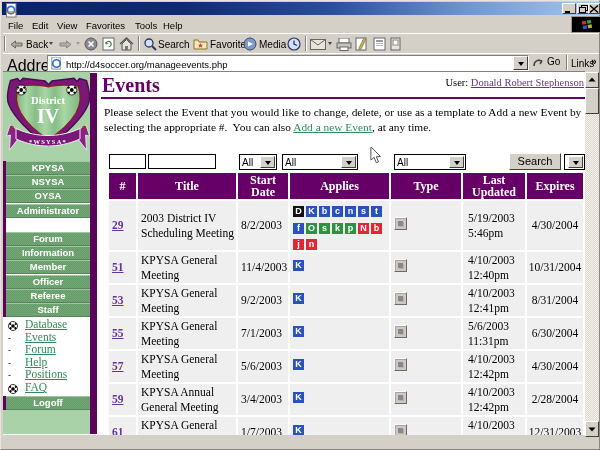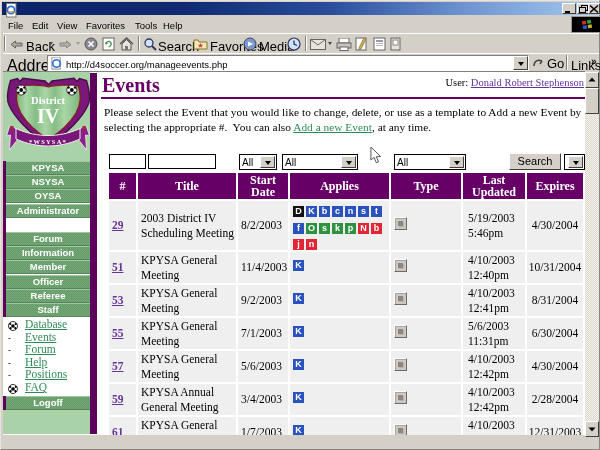--- a/index.html
+++ b/index.html
@@ -16,21 +16,21 @@
 .tbtn { position:absolute; top:1px; width:14px; height:11px; background:#d4d0c8;
   border:1px solid; border-color:#fff #404040 #404040 #fff; color:#000; }
 .tbtn svg { display:block; margin:0.5px auto 0; }
 
 #menubar { left:2px; top:14px; width:596px; height:18px; }
 .menu { position:absolute; top:5px; font-size:9.5px; color:#000; }
 #throbber { position:absolute; left:568px; top:1px; width:30px; height:17px; background:#000;
   border:1px solid #9a968e; }
 
 #toolbar { left:2px; top:32px; width:596px; height:20px; border-top:1px solid #fff; }
-.tlabel { position:absolute; top:5px; font-size:13px; color:#000; }
+.tlabel { position:absolute; top:5px; font-size:10px; color:#000; }
 .tsep { position:absolute; top:2px; width:2px; height:15px; border-left:1px solid #808080; border-right:1px solid #fff; }
 
 #addrbar { left:2px; top:52px; width:596px; height:19px; border-top:1px solid #fff; }
 #addrfield { position:absolute; left:44px; top:1px; width:482px; height:16px; background:#fff;
   border:1px solid; border-color:#808080 #fff #fff #808080; }
 #addrtxt { position:absolute; left:18px; top:2.5px; font-size:9.5px; color:#000; }
 #addrdrop { position:absolute; right:0px; top:0px; width:15px; height:14px; background:#d4d0c8;
   border:1px solid; border-color:#fff #404040 #404040 #fff; }
 #addrdrop:after { content:""; position:absolute; left:3.5px; top:5px; width:0; height:0;
   border-left:3px solid transparent; border-right:3px solid transparent; border-top:4px solid #000; }

